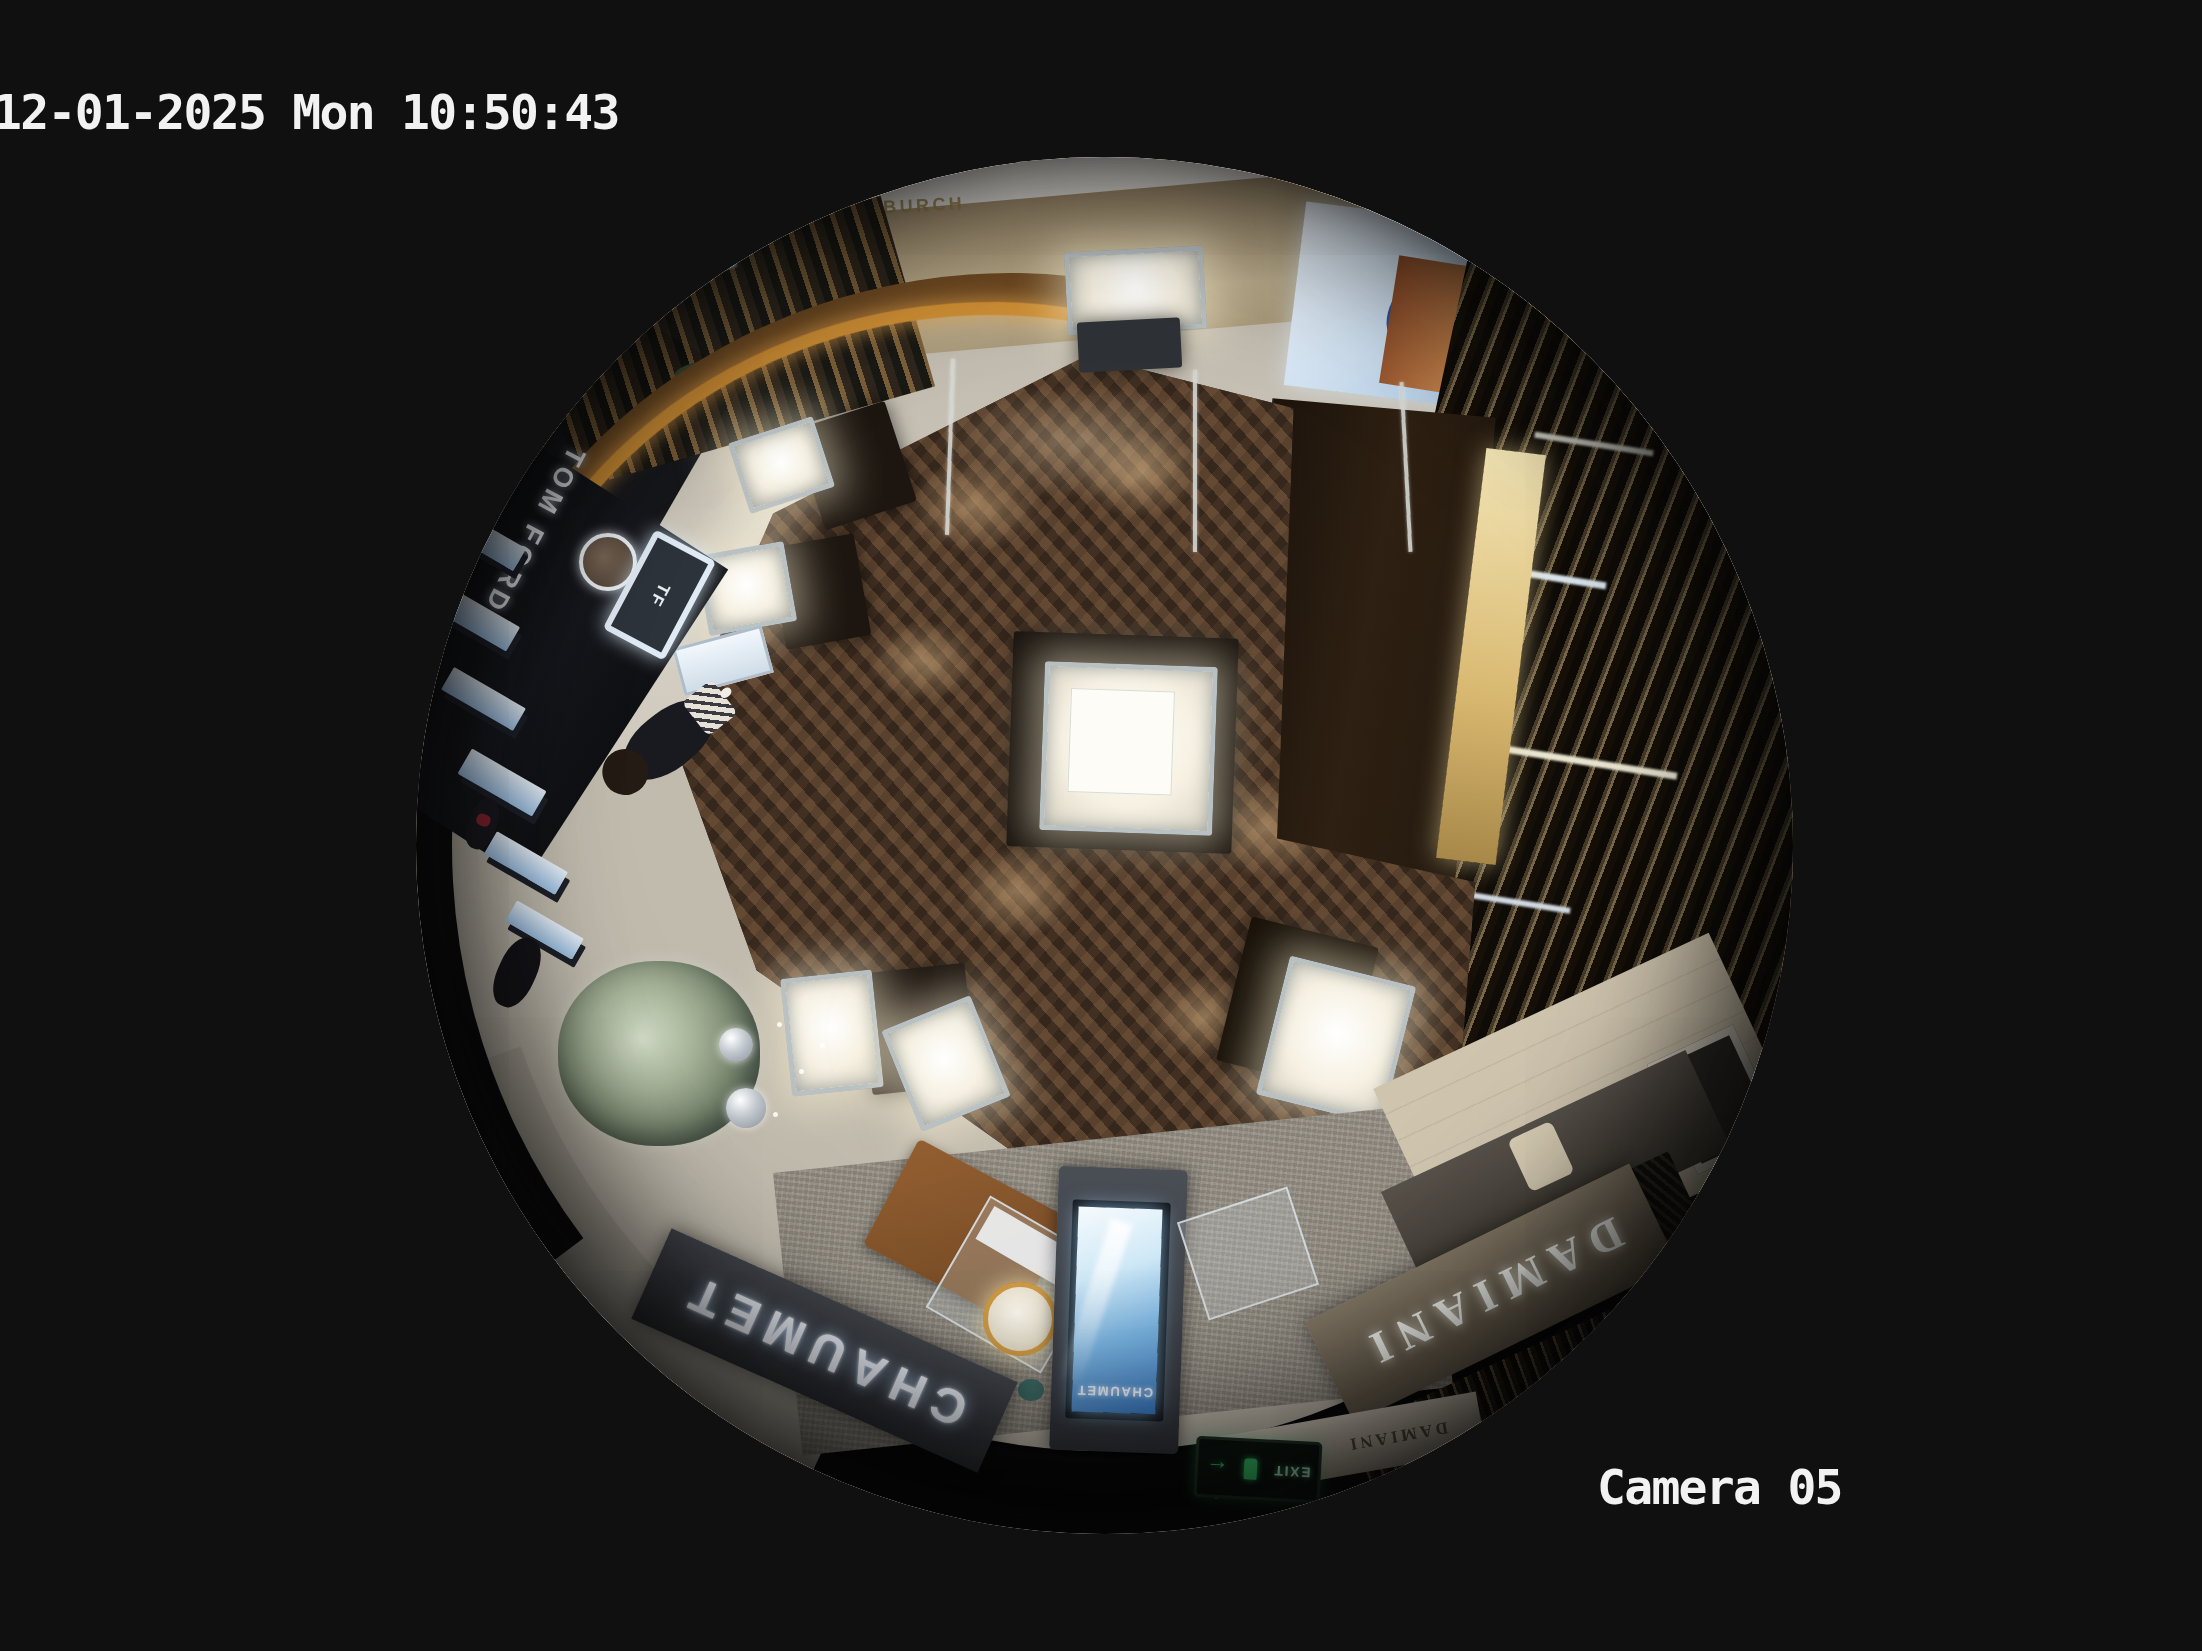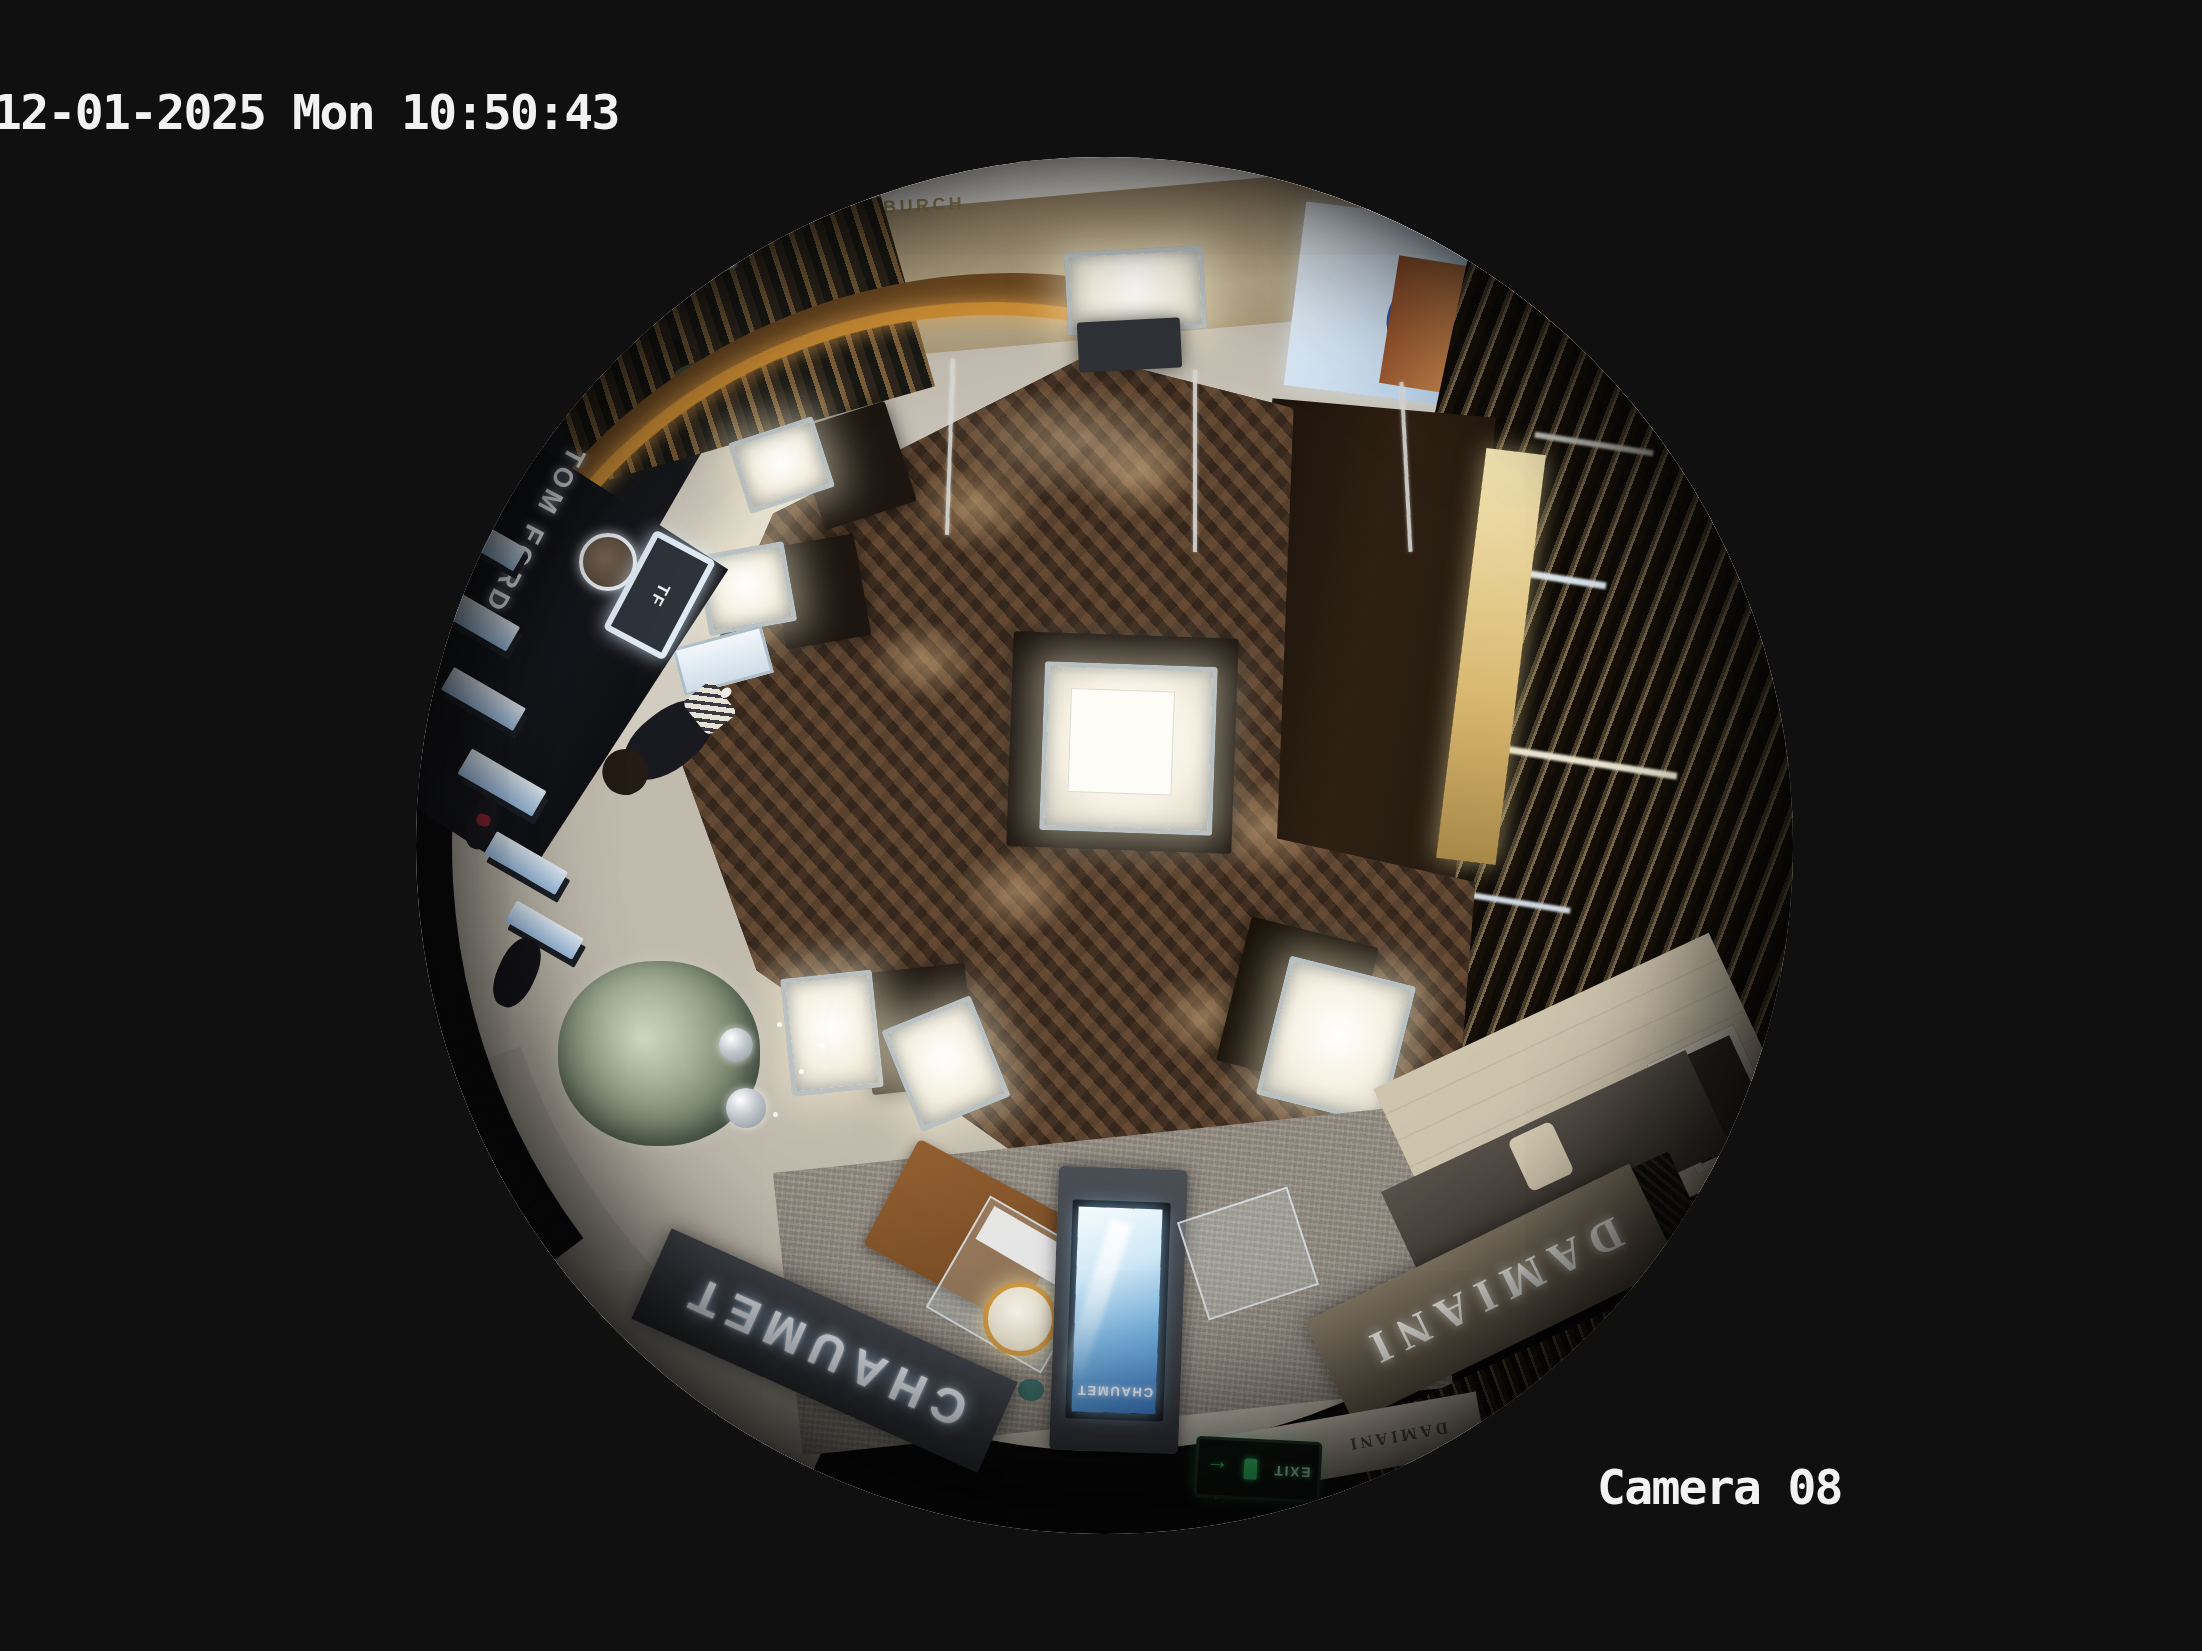--- a/index.html
+++ b/index.html
@@ -413,15 +413,15 @@
     </div>
     <div id="exit-sign">
       <span class="ex-arrow">←</span>
       <span class="ex-man"></span>
       <span id="exit-label">EXIT</span>
     </div>
 
     <div id="vignette"></div>
   </div>
 
-  <div class="osd" id="osd-camera">Camera 08</div>
+  <div class="osd" id="osd-camera">Camera 05</div>
 </div>
 
 
 </body></html>

